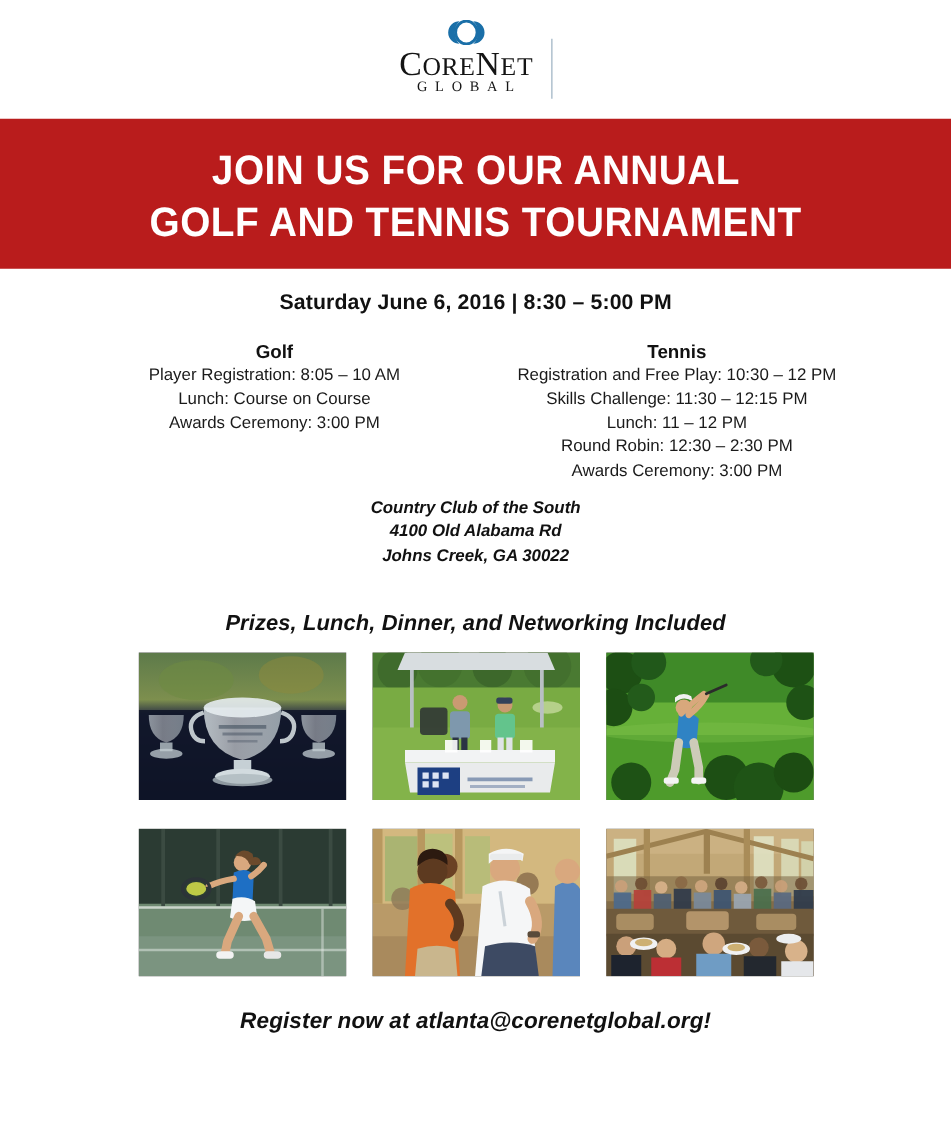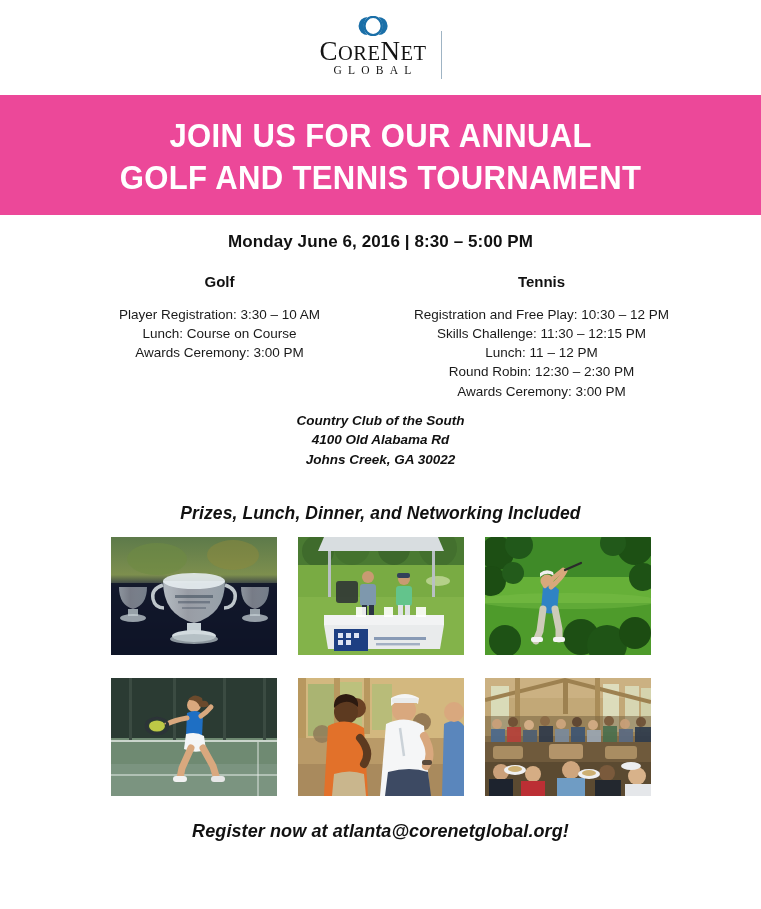--- a/index.html
+++ b/index.html
@@ -70,21 +70,21 @@
     font-size: 23px;
     line-height: 1.08;
     color: #1c7ab4;
     letter-spacing: -0.2px;
   }
 
   
   .banner {
     width: 761px;
     height: 120px;
-    background: #ec4899;
+    background: #b91c1c;
     display: flex;
     flex-direction: column;
     align-items: center;
     justify-content: center;
     box-sizing: border-box;
     padding-top: 4px;
   }
   .banner-line {
     color: #ffffff;
     font-family: "Liberation Sans", sans-serif;
@@ -117,21 +117,21 @@
   }
   .sched-col {
     text-align: center;
   }
   .sched-col.golf  { width: 300px; }
   .sched-col.tennis{ width: 300px; margin-left: 22px; }
   .sched-title {
     font-size: 15px;
     font-weight: bold;
     color: #111111;
-    margin-bottom: 15px;
+    margin-bottom: 0;
   }
   .sched-item {
     font-size: 13.5px;
     line-height: 1.42;
     color: #1a1a1a;
   }
 
   .venue {
     margin-top: 10px;
     font-style: italic;
@@ -202,27 +202,27 @@
   </div>
 </div>
 
 <div class="banner">
   <div class="banner-line">JOIN US FOR OUR ANNUAL</div>
   <div class="banner-line">GOLF AND TENNIS TOURNAMENT</div>
 </div>
 
 <div class="content">
 
-  <div class="date-line">Monday June 6, 2016 | 8:30 – 5:00 PM</div>
+  <div class="date-line">Saturday June 6, 2016 | 8:30 – 5:00 PM</div>
 
   <div class="schedule">
 
     <div class="sched-col golf">
       <div class="sched-title">Golf</div>
-      <div class="sched-item">Player Registration: 3:30 – 10 AM</div>
+      <div class="sched-item">Player Registration: 8:05 – 10 AM</div>
       <div class="sched-item">Lunch: Course on Course</div>
       <div class="sched-item">Awards Ceremony: 3:00 PM</div>
     </div>
 
     <div class="sched-col tennis">
       <div class="sched-title">Tennis</div>
       <div class="sched-item">Registration and Free Play: 10:30 – 12 PM</div>
       <div class="sched-item">Skills Challenge: 11:30 – 12:15 PM</div>
       <div class="sched-item">Lunch: 11 – 12 PM</div>
       <div class="sched-item">Round Robin: 12:30 – 2:30 PM</div>

